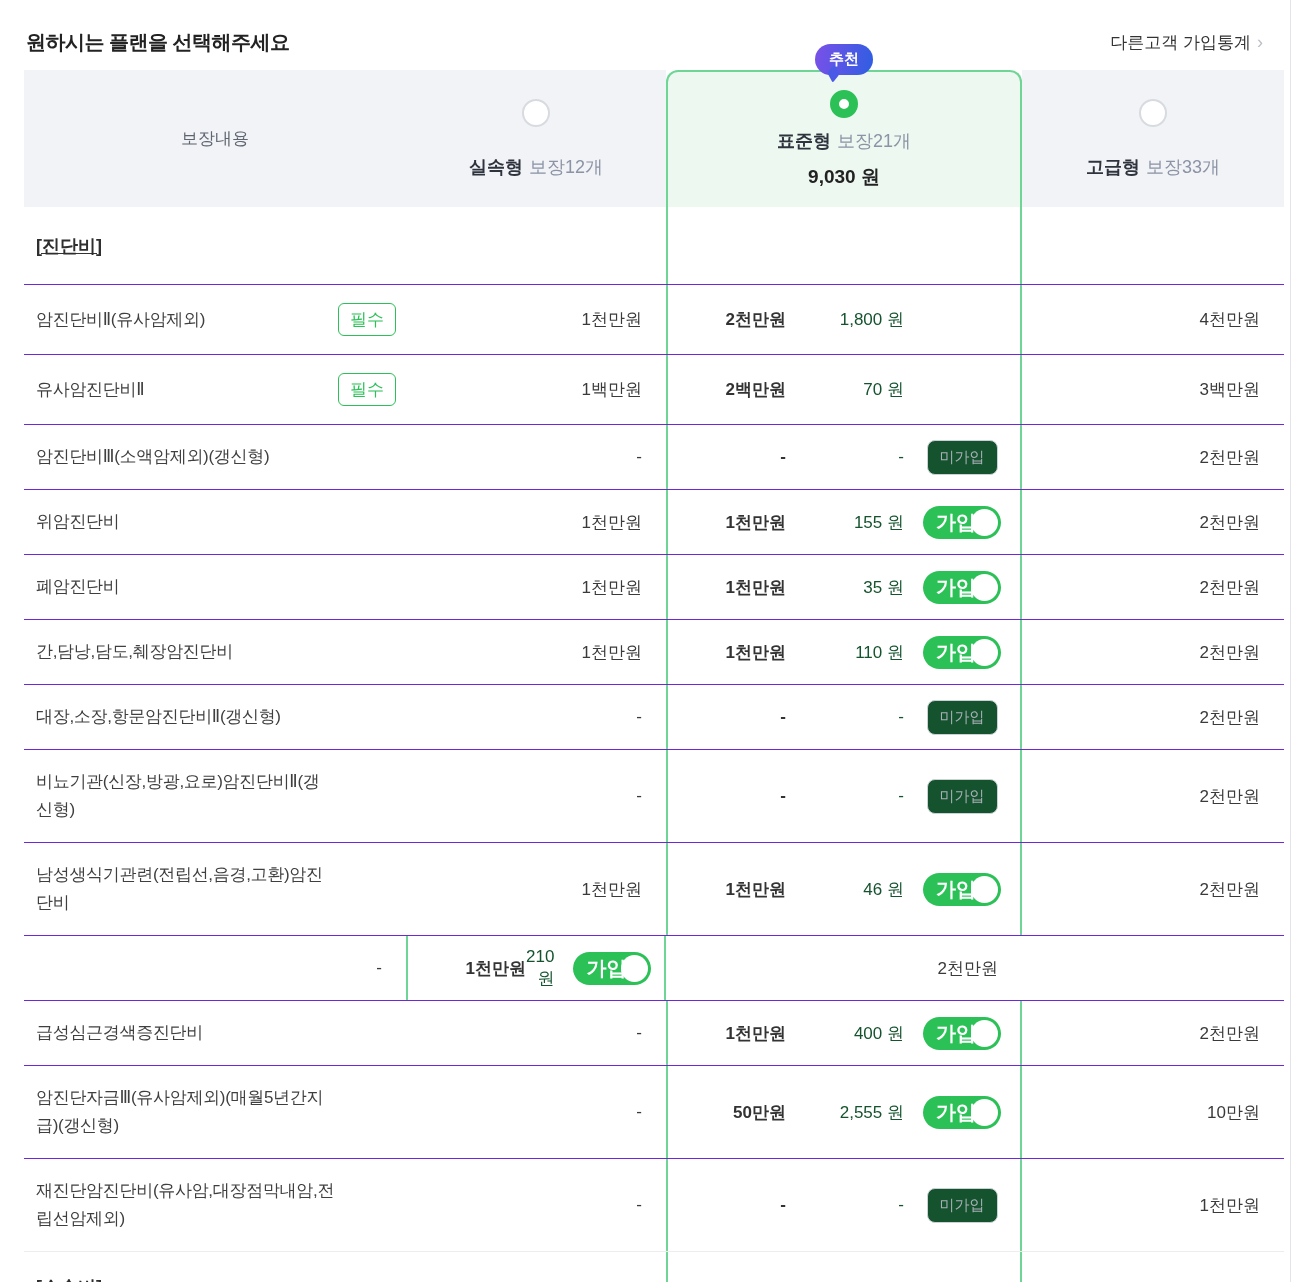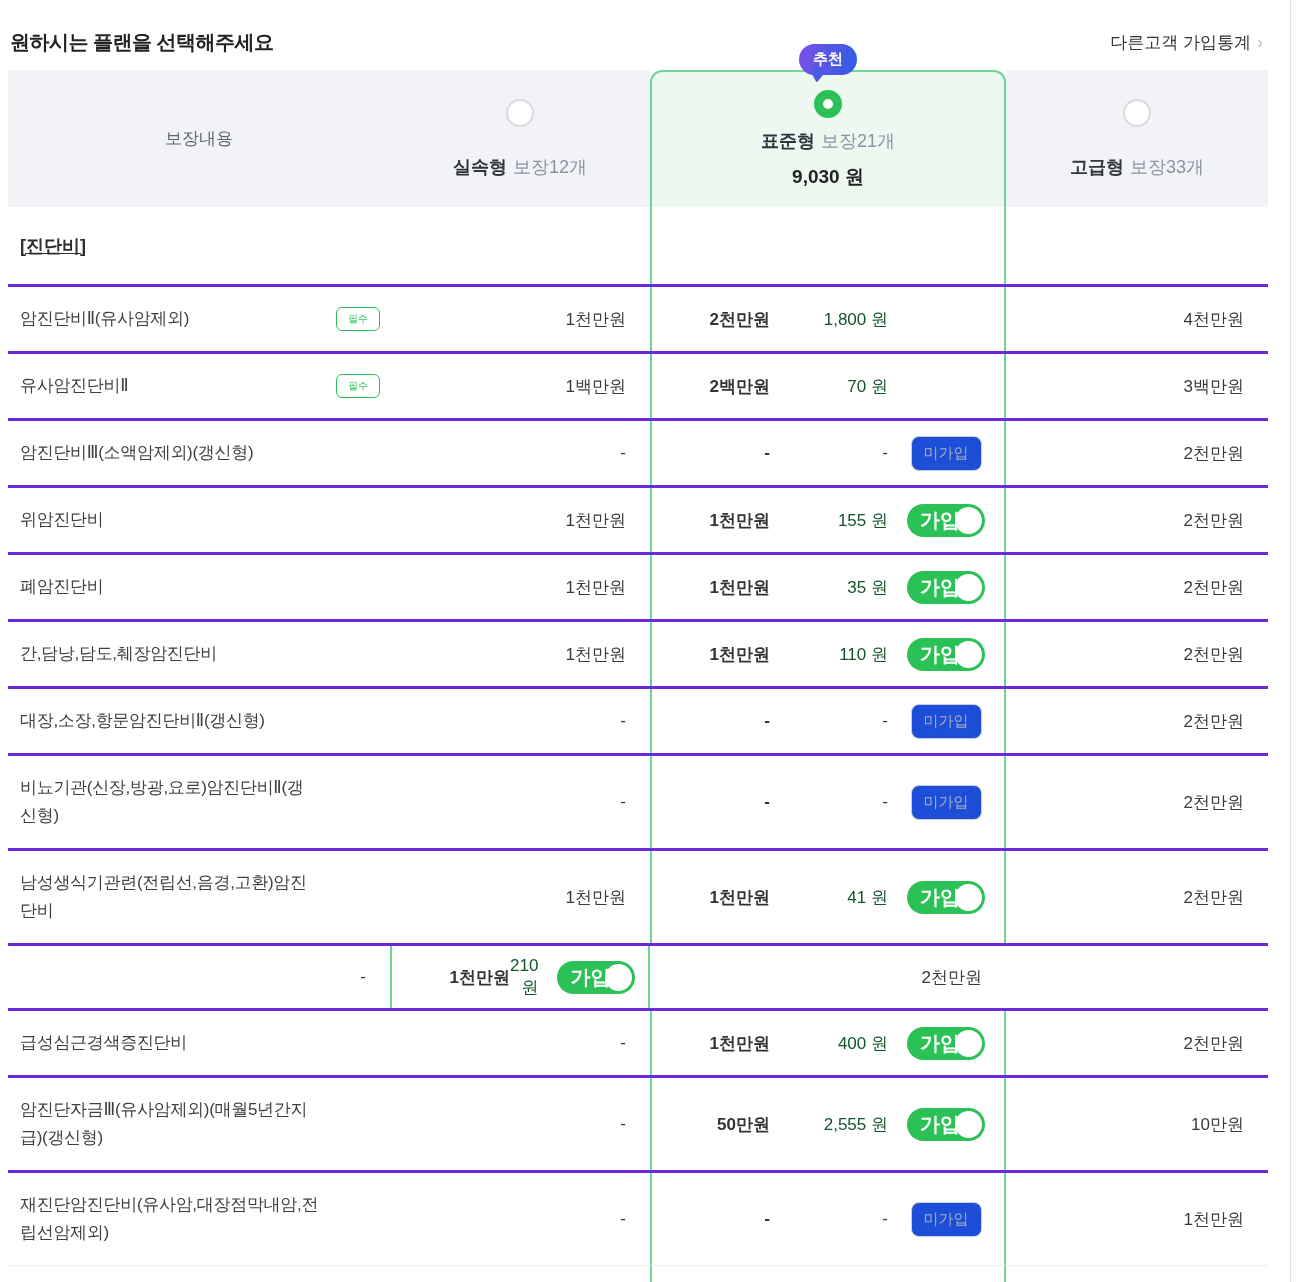--- a/index.html
+++ b/index.html
@@ -1,18 +1,18 @@
 <!DOCTYPE html>
 <html><head>
 <meta charset="utf-8">
 <style>
   * { box-sizing: border-box; margin: 0; padding: 0; }
   html,body { width:1296px; height:1282px; background:#fff; overflow:hidden;
     font-family:"Liberation Sans","DejaVu Sans",sans-serif; color:#333; }
-  .page { position:relative; width:1296px; height:1236px; }
+  .page { position:relative; width:1296px; height:1236px;padding-left:16px; }
 
   
   .topbar { display:flex; justify-content:space-between; align-items:center;
     padding:14px 33px 0 10px; height:70px; }
   .page-title { font-size:20px; font-weight:bold; color:#222; letter-spacing:-0.5px; }
   .stats-link { font-size:17px; color:#333; text-decoration:none; display:flex; align-items:center; gap:6px; cursor:pointer; }
   .stats-link .chev { color:#b9bfc9; font-size:18px; }
 
   
   .table { margin-left:8px; width:1260px; }
@@ -33,41 +33,41 @@
   .std-hdr { background:#edf8f1 !important; border:2px solid #6fd595; border-bottom:none;
     border-radius:12px 12px 0 0; position:relative; gap:11px; }
   .std-price { font-size:19px; font-weight:bold; color:#222; }
   .badge { position:absolute; top:-28px; left:50%; transform:translateX(-50%);
     width:58px; height:31px; border-radius:16px; background:linear-gradient(100deg,#7b50e8,#2e5ee2);
     color:#fff; font-size:15px; font-weight:bold; display:flex; align-items:center; justify-content:center; }
   .badge::after { content:""; position:absolute; left:13px; bottom:-4px; width:11px; height:11px;
     background:#4b5ae6; transform:rotate(50deg) skew(12deg,12deg); border-radius:2px; z-index:-1; }
 
   
-  .data-row { border-top:3px solid #6d28d9; min-height:65px; }
+  .data-row { border-top:1px solid #6d28d9; min-height:65px; }
   .c1 { display:flex; align-items:center; padding:18px 10px 18px 12px; }
   .c1 .lab { font-size:17px; color:#3f3f3f; line-height:28px; max-width:300px; letter-spacing:-0.3px; }
   .req { margin-left:auto; border:1px solid #2bc157; color:#2bc157; border-radius:6px;
-    padding:4px 11px; font-size:10px; white-space:nowrap; }
+    padding:4px 11px; font-size:17px; white-space:nowrap; }
   .c2, .c4 { display:flex; align-items:center; justify-content:flex-end; padding-right:24px;
     font-size:17px; color:#3a3a3a; }
   .c3 { border-left:2px solid #6fd595; border-right:2px solid #6fd595;
     display:flex; align-items:center; padding:0 10px; }
   .c3 .amt { flex:0 0 108px; text-align:right; font-weight:bold; font-size:17px; color:#333; }
   .c3 .price { flex:1; text-align:right; font-size:17px; color:#14532d; }
   .c3 .ctrl { flex:0 0 96px; margin-left:10px; display:flex; justify-content:center; align-items:center; }
 
   
   .toggle { width:78px; height:33px; border-radius:17px; background:#2bc157; position:relative;
     display:flex; align-items:center; cursor:pointer; }
   .toggle .tlbl { color:#fff; font-weight:bold; font-size:20px; margin-left:13px; }
   .toggle .knob { position:absolute; right:3px; top:3px; width:27px; height:27px; background:#fff; border-radius:50%; }
 
   
-  .njoin { background:#1d4ed8; border:1.5px solid #ccd1d7; border-radius:8px; color:#a9afb8;
+  .njoin { background:#14532d; border:1.5px solid #ccd1d7; border-radius:8px; color:#a9afb8;
     font-size:15px; padding:7px 12px; font-family:inherit; cursor:pointer; }
 
   
   .section-row { height:71px; border-top:1px solid #ededed; }
   .section-row.first { height:77px; border-top:none;text-decoration:underline; }
   .sec-label { grid-column:1 / 3; display:flex; align-items:center; padding-left:12px;
     font-size:18px; font-weight:bold; color:#2e2e2e; }
 
   .right-line { position:absolute; left:1290px; top:0; width:1px; height:1282px; background:#e2e4e8; }
 </style>
@@ -265,21 +265,21 @@
         </div>
         <div class="row data-row">
           <div class="c1">
             <span class="lab">남성생식기관련(전립선,음경,고환)암진단비</span>
           </div>
           <div class="c2">
             <span>1천만원</span>
           </div>
           <div class="c3">
             <span class="amt">1천만원</span>
-            <span class="price">41 원</span>
+            <span class="price">46 원</span>
             <span class="ctrl">
               <span class="toggle">
                 <span class="tlbl">가입</span>
                 <span class="knob"></span>
               </span>
             </span>
           </div>
           <div class="c4">
             <span>2천만원</span>
           </div>

